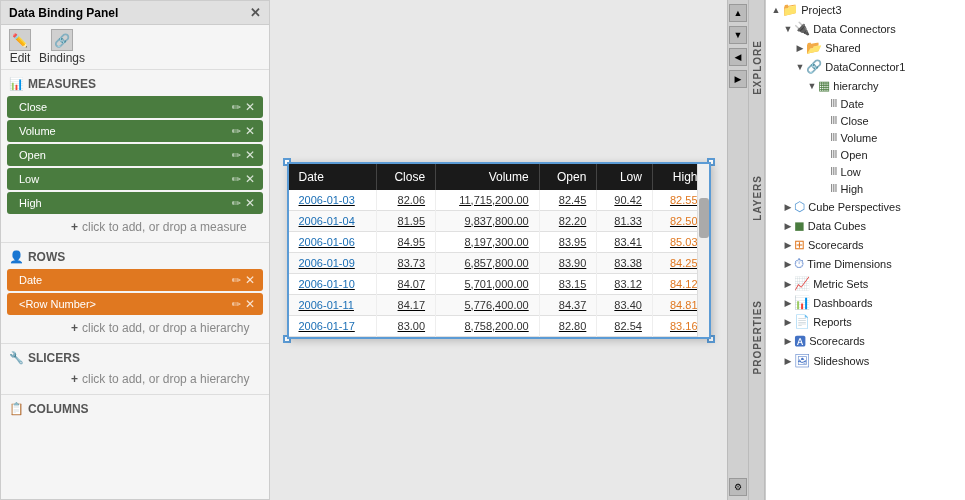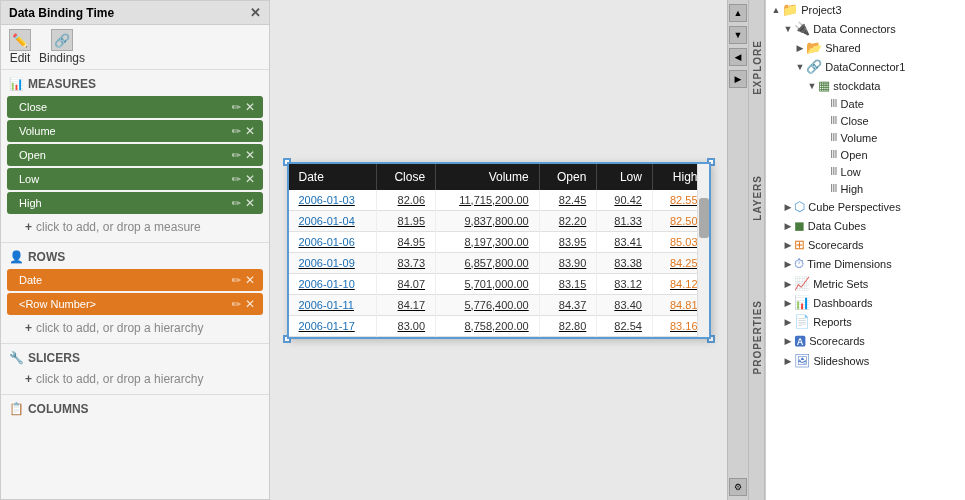--- a/index.html
+++ b/index.html
@@ -88,20 +88,21 @@
       background: #e07820;
     }
     .measure-label { flex: 1; font-size: 11px; }
     .measure-edit { color: rgba(255,255,255,0.8); margin-right: 4px; font-size: 11px; }
     .measure-remove { color: rgba(255,255,255,0.8); font-size: 12px; }
     .add-hint {
       color: #888;
       font-size: 10px;
       padding: 4px 8px 4px 24px;
       cursor: pointer;
+      margin-left: 46px;
     }
     .add-hint .plus { color: #555; font-weight: bold; margin-right: 4px; }
     .section-divider { height: 1px; background: #ddd; margin: 4px 0; }
 
     
     .center-area {
       flex: 1;
       display: flex;
       flex-direction: column;
       background: #e8e8e8;
@@ -233,21 +234,21 @@
       position: absolute;
       top: 20%;
       left: 1px;
     }
   </style>
 </head>
 <body>
 
 <div class="left-panel">
   <div class="panel-header">
-    <span class="panel-header-title">Data Binding Time</span>
+    <span class="panel-header-title">Data Binding Panel</span>
     <span class="panel-close">✕</span>
   </div>
   <div class="panel-toolbar">
     <div class="toolbar-btn">
       <div class="icon-box">✏️</div>
       <span>Edit</span>
     </div>
     <div class="toolbar-btn">
       <div class="icon-box">🔗</div>
       <span>Bindings</span>
@@ -457,21 +458,21 @@
     <div class="tree-item">
       <span class="tree-indent" style="width:28px;"></span>
       <span class="tree-arrow">▼</span>
       <span class="tree-icon tree-icon-blue">🔗</span>
       <span class="tree-label">DataConnector1</span>
     </div>
     <div class="tree-item">
       <span class="tree-indent" style="width:40px;"></span>
       <span class="tree-arrow">▼</span>
       <span class="tree-icon tree-icon-green">▦</span>
-      <span class="tree-label">stockdata</span>
+      <span class="tree-label">hierarchy</span>
     </div>
     <div class="tree-item">
       <span class="tree-indent" style="width:56px;"></span>
       <span class="tree-arrow" style="width:8px;"></span>
       <span class="tree-icon tree-icon-field">Ⅲ</span>
       <span class="tree-label">Date</span>
     </div>
     <div class="tree-item">
       <span class="tree-indent" style="width:56px;"></span>
       <span class="tree-arrow" style="width:8px;"></span>

